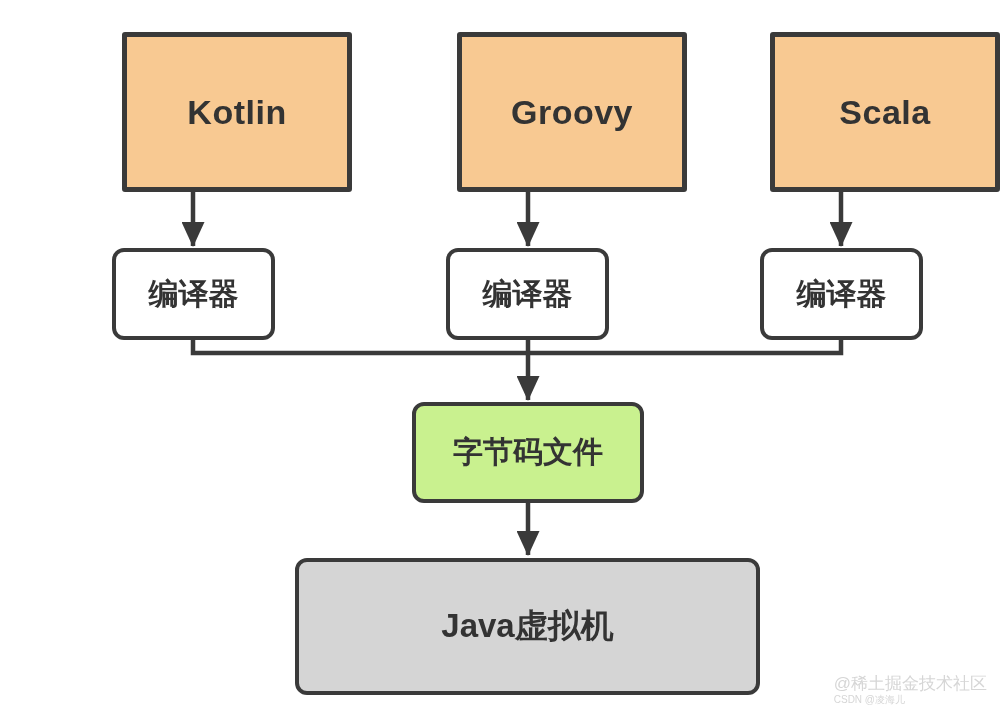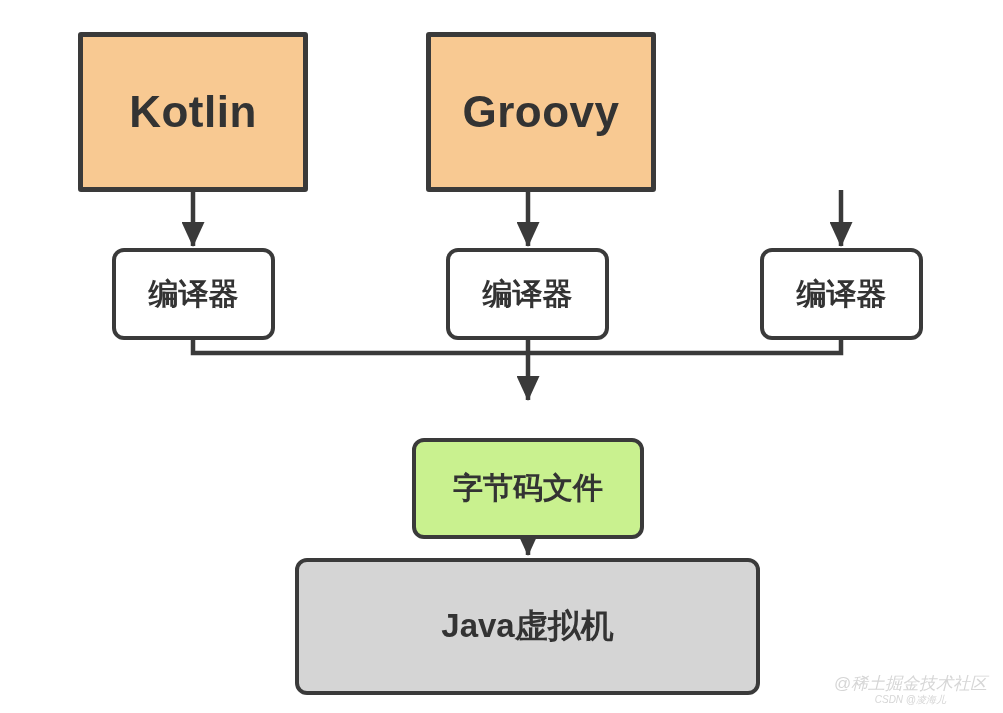--- a/index.html
+++ b/index.html
@@ -24,56 +24,54 @@
     display: flex; align-items: center; justify-content: center;
     color: var(--text, #333333);
     font-weight: bold;
     text-align: center;
   }
   .lang {
     width: 230px; height: 160px; top: 32px;
     background: var(--language_fill, #f8c992);
     border: 5px solid var(--stroke, #3a3a3a);
     border-radius: 3px;
-    font-size: 44px; letter-spacing: 0.5px;
+    font-size: 34px; letter-spacing: 0.5px; margin-left: 44px;
   }
   .lang-kotlin { left: 78px; }
-  .lang-groovy { left: 426px; }
+  .lang-groovy { left: 413px; }
   .lang-scala  { left: 726px; }
   .compiler {
     width: 163px; height: 92px; top: 248px;
     background: var(--compiler_fill, #ffffff);
     border: 4px solid var(--stroke, #3a3a3a);
     border-radius: 12px;
     font-size: 30px;
   }
   .compiler-1 { left: 112px; }
   .compiler-2 { left: 446px; }
   .compiler-3 { left: 760px; }
   .bytecode {
     left: 412px; top: 402px; width: 232px; height: 101px;
     background: var(--bytecode_fill, #c9f18f);
     border: 4px solid var(--stroke, #3a3a3a);
     border-radius: 12px;
     font-size: 30px;
-    margin-top: 36px;
   }
   .jvm {
     left: 295px; top: 558px; width: 465px; height: 137px;
     background: var(--jvm_fill, #d5d5d5);
     border: 4px solid var(--stroke, #3a3a3a);
     border-radius: 12px;
     font-size: 33px;
   }
   .watermark {
     position: absolute; right: 16px; bottom: 8px;
-    text-align: center;
+    text-align: left;
     color: var(--watermark_color, #d6d6d6);
     line-height: 1.1;
-    font-style: italic;
   }
   .watermark .wm-line1 { font-size: 17px; }
   .watermark .wm-line2 { font-size: 10px; }
 </style>
 </head>
 <body>
 
 <div class="canvas">
 
   <svg class="connectors" viewBox="0 0 1003 713" xmlns="http://www.w3.org/2000/svg">
@@ -89,20 +87,23 @@
     <line class="connector" x1="528" y1="318" x2="528" y2="400" marker-end="url(#arrow)"></line>
     <line class="connector" x1="528" y1="501" x2="528" y2="555" marker-end="url(#arrow)"></line>
   </svg>
 
   <div class="box lang lang-kotlin">
     <span>Kotlin</span>
   </div>
   <div class="box lang lang-groovy">
     <span>Groovy</span>
   </div>
+  <div class="box lang lang-scala">
+    <span>Scala</span>
+  </div>
 
   <div class="box compiler compiler-1">
     <span>编译器</span>
   </div>
   <div class="box compiler compiler-2">
     <span>编译器</span>
   </div>
   <div class="box compiler compiler-3">
     <span>编译器</span>
   </div>

